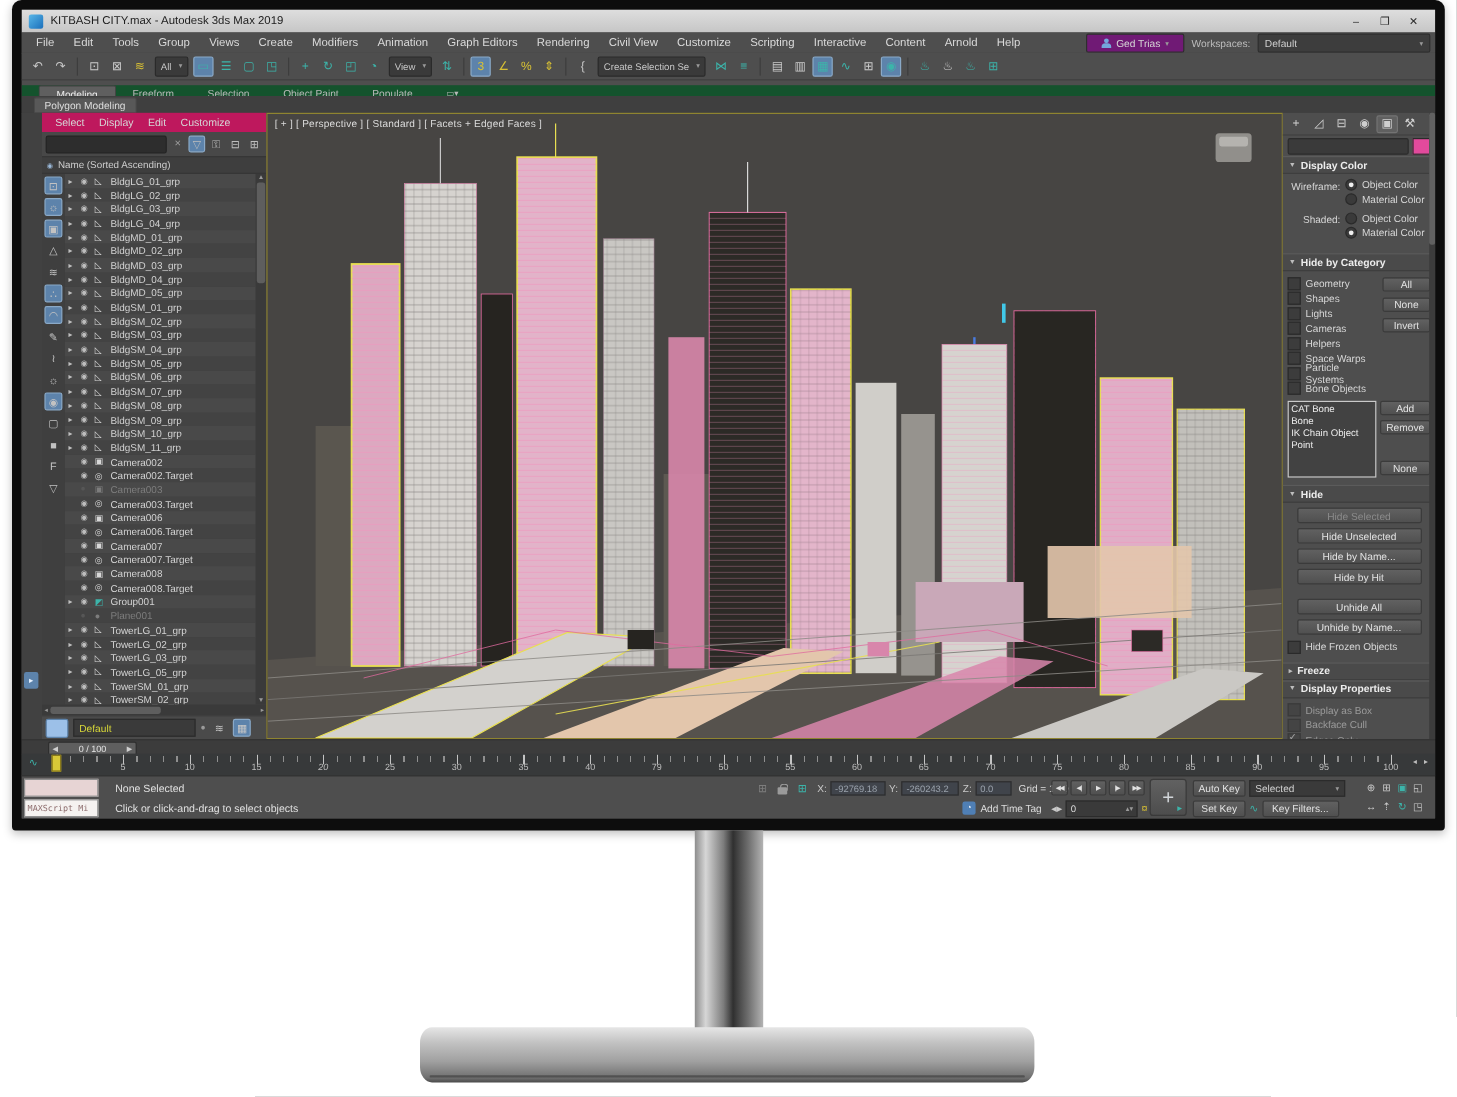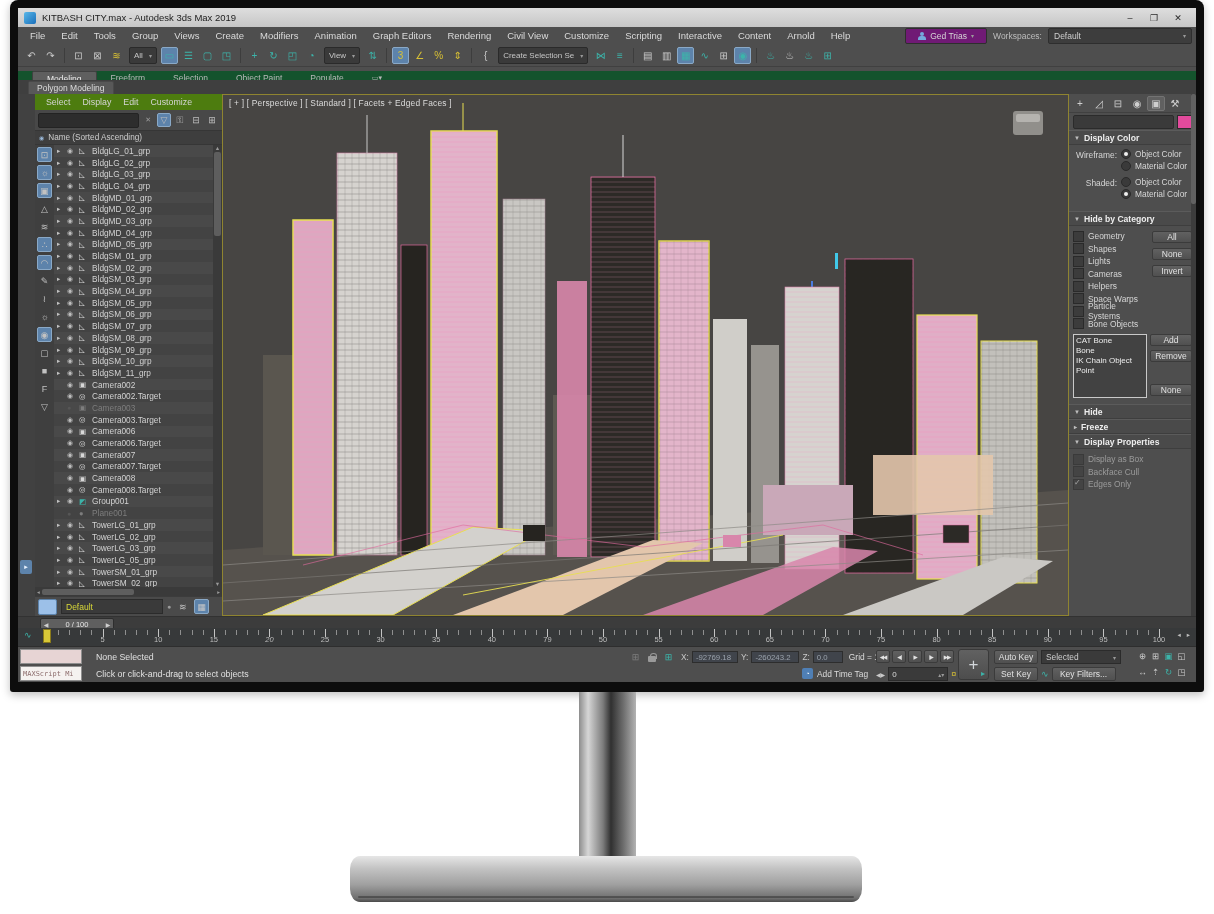--- a/index.html
+++ b/index.html
@@ -39,21 +39,21 @@
   .rtab{padding:0 14px;height:100%;display:flex;align-items:center;flex:none}
   .rtab.active{background:#5f5f5f;color:#ececec;border:1px solid #404040;border-bottom:none;border-radius:2px 2px 0 0}
   .subtabrow{top:72px;height:14px;background:#3f3f3f;border-bottom:1px solid #363636;font-size:8.5px}
   .subtab{margin-left:10px;background:#585858;border:1px solid #494949;border-bottom:none;color:#dedede;height:12px;display:flex;align-items:center;padding:0 8px;border-radius:2px 2px 0 0}
   
   .main{position:absolute;top:86px;left:0;width:1178px;height:522px;background:#454545}
   .leftstrip{position:absolute;left:0;top:0;width:17px;height:522px;background:#414141}
   .vp-tab-mini{position:absolute;left:2px;top:466px;width:12px;height:14px;background:#5d83ab;border-radius:2px;color:#e8f2ff;font-size:7px;display:flex;align-items:center;justify-content:center}
   
   .explorer{position:absolute;left:17px;top:0;width:187px;height:522px;background:#464646;border-right:1px solid #3a3a3a;display:flex;flex-direction:column}
-  .x-menus{height:16px;display:flex;align-items:center;font-size:8.8px;color:#d6d6d6;background:#4d7c0f;padding:0 6px;gap:2px}
+  .x-menus{height:16px;display:flex;align-items:center;font-size:8.8px;color:#d6d6d6;background:#be185d;padding:0 6px;gap:2px}
   .x-menus span{padding:0 5px}
   .x-search{height:20px;display:flex;align-items:center;padding:0 3px;gap:2px;background:#484848}
   .x-input{width:100px;height:13px;background:#2d2d2d;border:1px solid #232323;border-radius:2px}
   .x-sico{width:14px;height:14px;display:flex;align-items:center;justify-content:center;font-size:9px;color:#bdbdbd;border-radius:2px}
   .x-sico.active{background:#5d83ab;border:1px solid #8aa9c7;box-sizing:border-box}
   .x-header{height:13px;background:#3e3e3e;border-top:1px solid #363636;border-bottom:1px solid #363636;display:flex;align-items:center;font-size:8.2px;color:#cecece;padding:0 4px;gap:4px}
   .x-body{flex:1;display:flex;min-height:0}
   .fstrip{width:19px;background:#3f3f3f;display:flex;flex-direction:column;align-items:center;padding-top:2px;gap:3px}
   .fico{width:15px;height:15px;display:flex;align-items:center;justify-content:center;font-size:9px;color:#c2c2c2;border-radius:2px;flex:none}
   .fico.active{background:#5d83ab;border:1px solid #8aa9c7;box-sizing:border-box}
@@ -736,20 +736,32 @@
                   <div class="btn">Remove</div>
                   <div class="btn" style="margin-top: 18px;">None</div>
                 </div>
             </div>
           </div>
 
           <div class="roll-h">
             <span class="ra">▼</span>
               <span>Hide</span>
           </div>
+          <div class="roll-body hide-body" id="hide-body">
+              <div class="btn disabled">Hide Selected</div>
+              <div class="btn">Hide Unselected</div>
+              <div class="btn">Hide by Name...</div>
+              <div class="btn">Hide by Hit</div>
+              <div class="btn" style="margin-top: 12px;">Unhide All</div>
+              <div class="btn">Unhide by Name...</div>
+              <div class="cbrow" style="margin-top: 4px;">
+                <span class="cb"></span>
+                <span>Hide Frozen Objects</span>
+              </div>
+            </div>
 
           <div class="roll-h">
             <span class="ra">▸</span>
               <span>Freeze</span>
           </div>
 
           <div class="roll-h">
             <span class="ra">▼</span>
               <span>Display Properties</span>
           </div>

